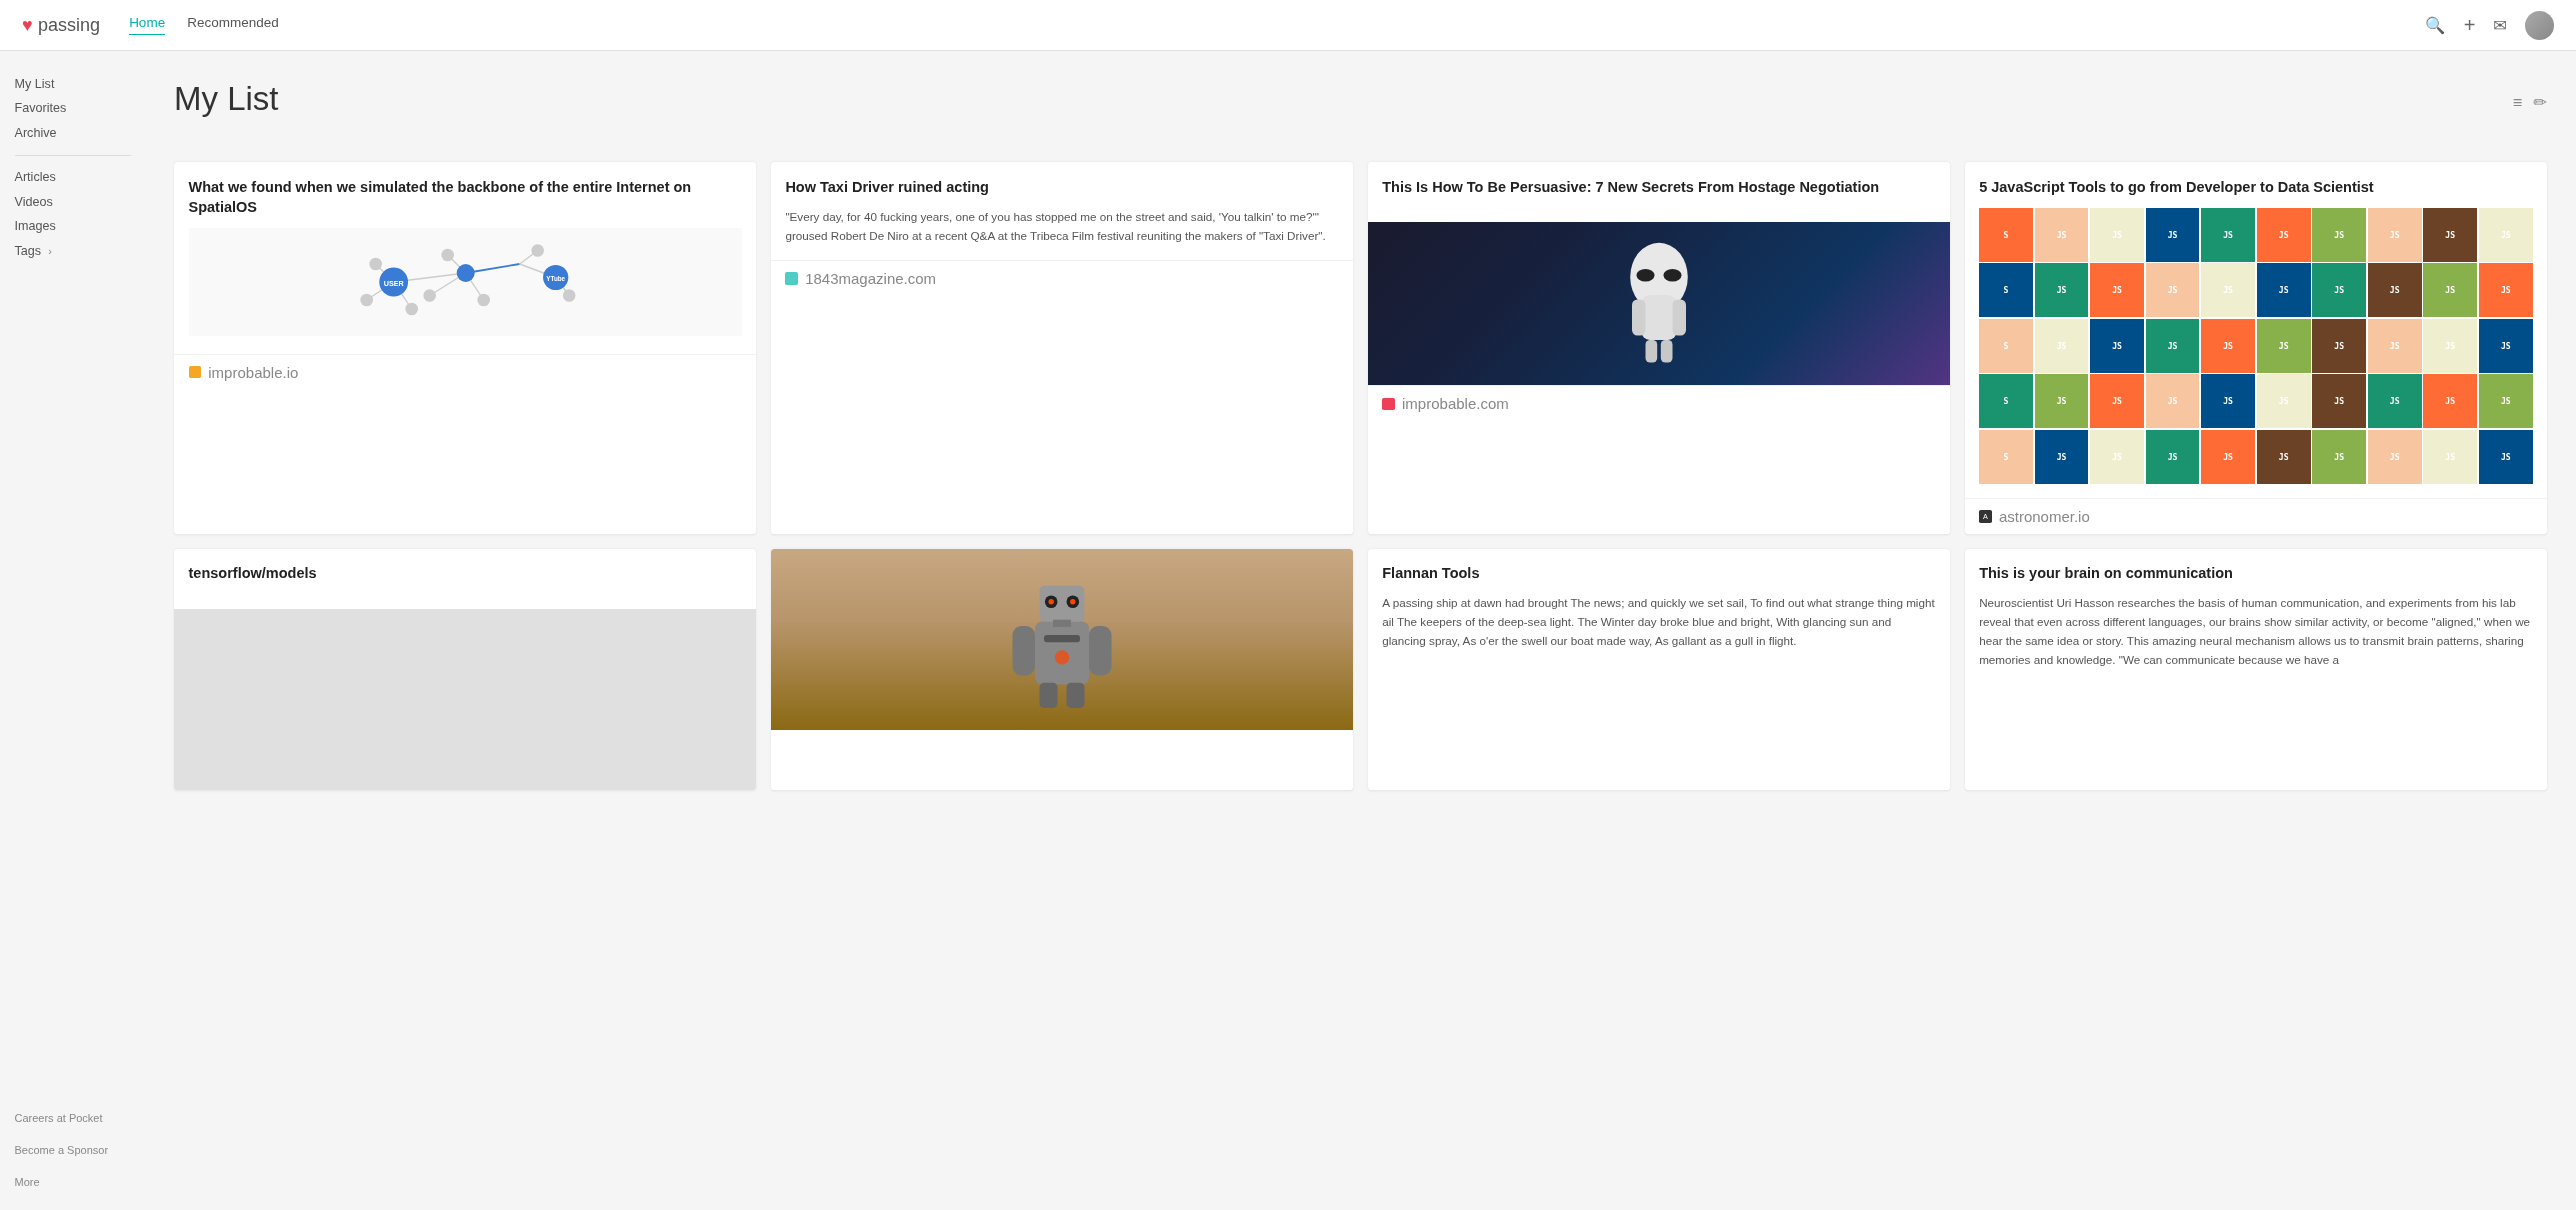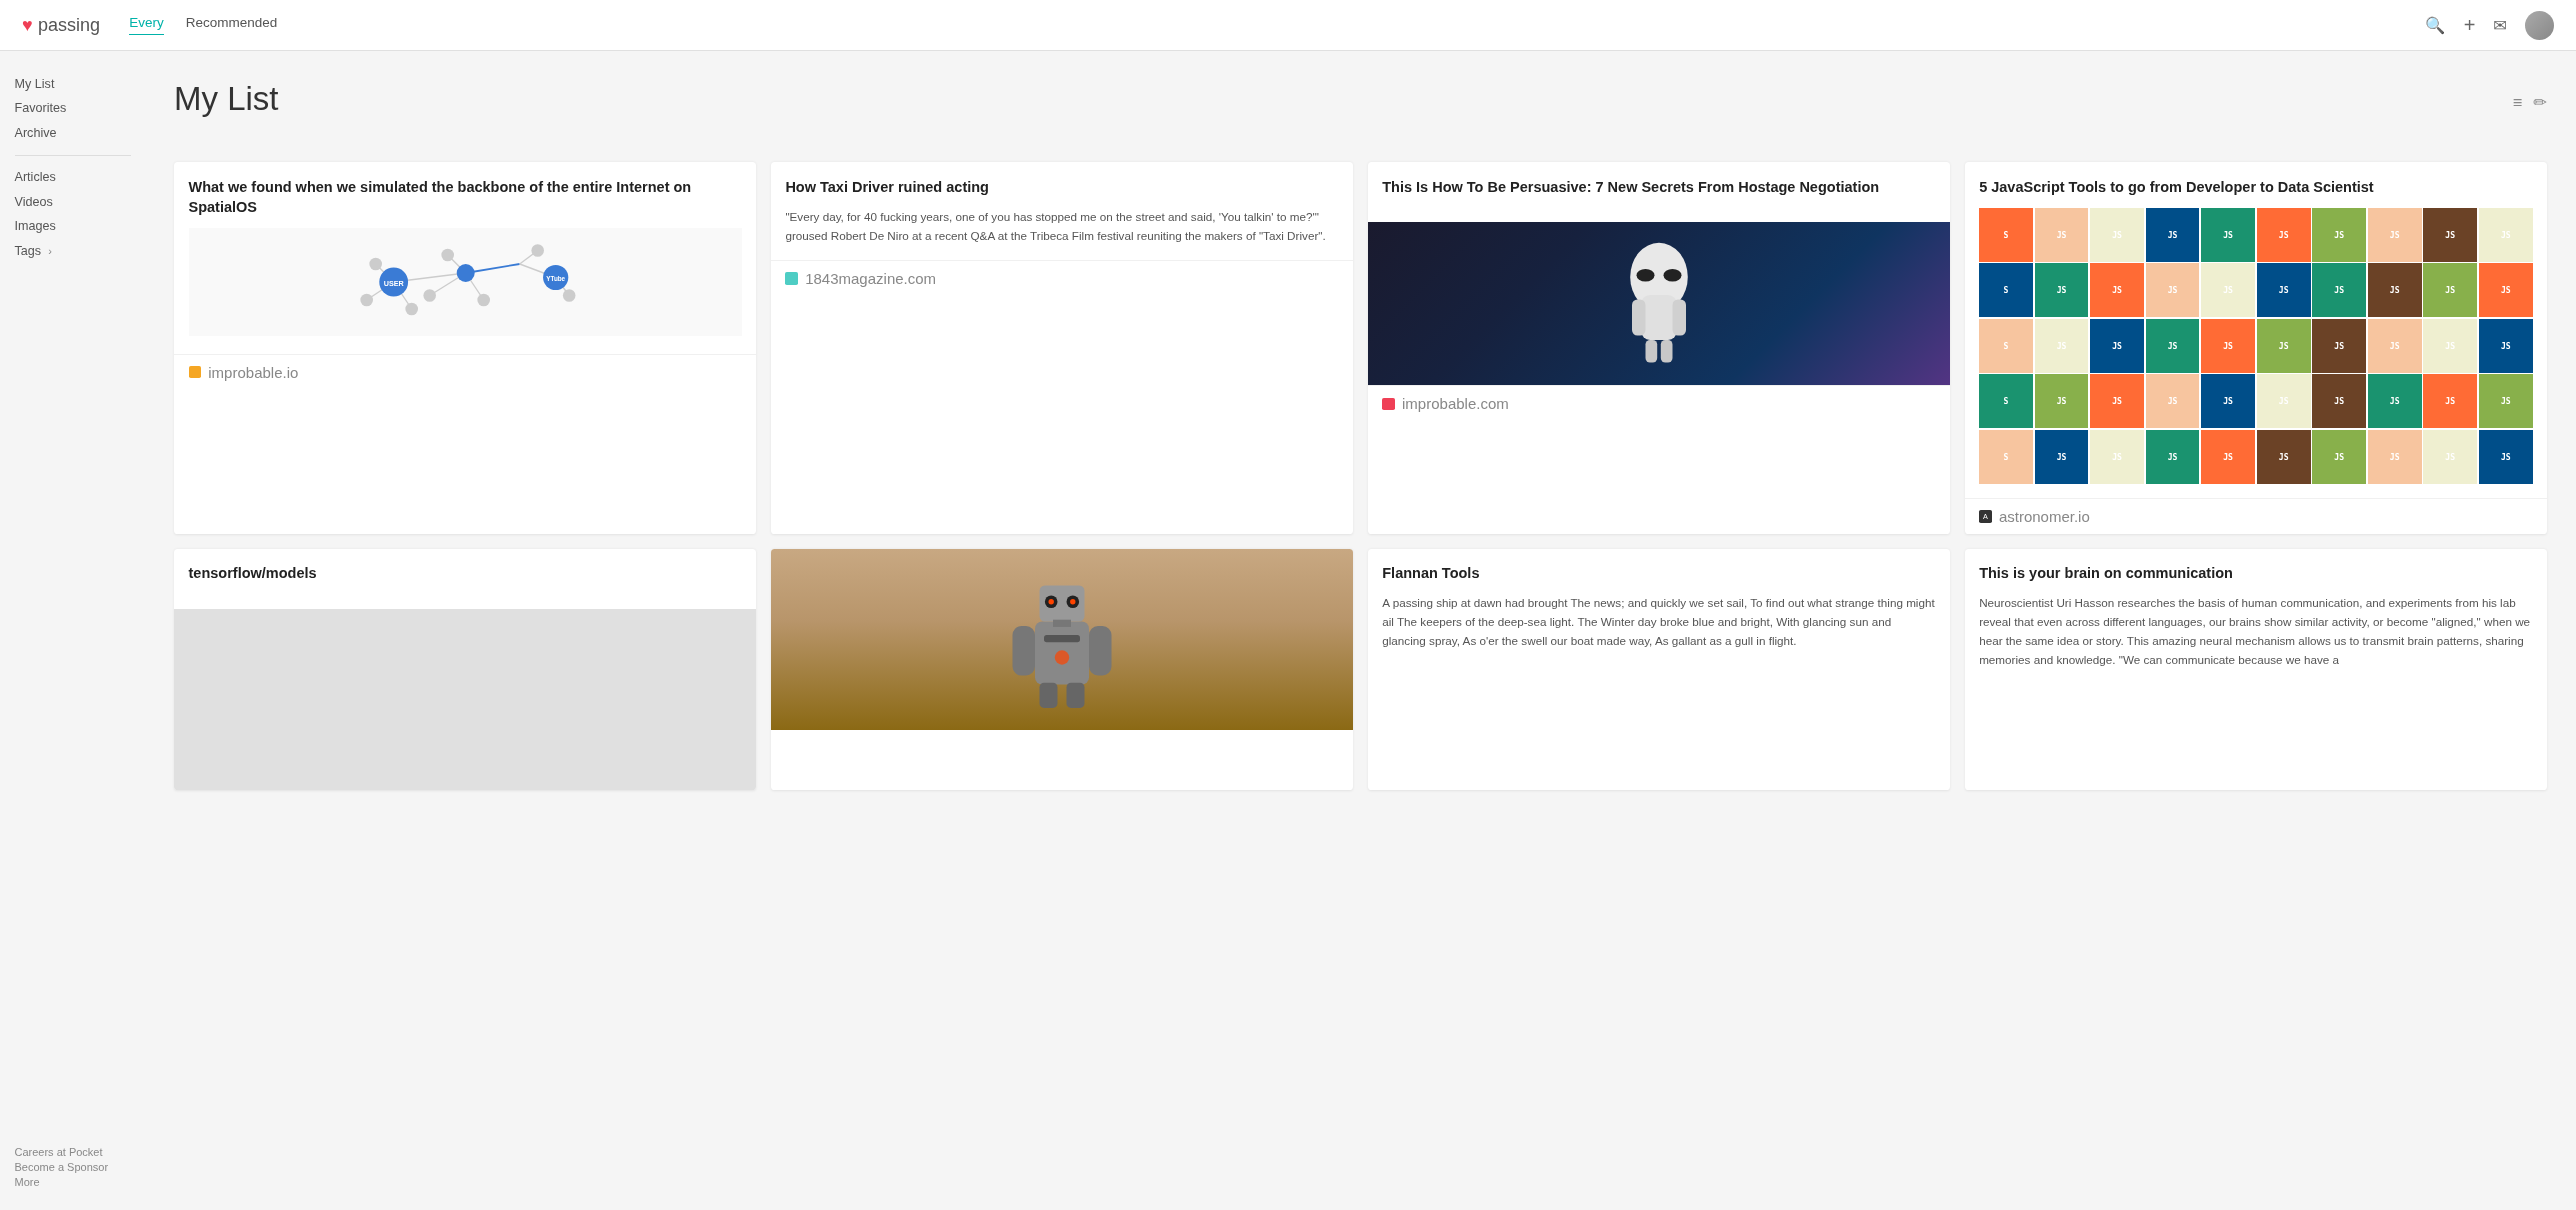--- a/index.html
+++ b/index.html
@@ -77,21 +77,21 @@
     }
     .sidebar-divider {
       height: 0.9px;
       background: #ddd;
       margin: 7.2px 0;
     }
     .sidebar-bottom {
       margin-top: auto;
       display: flex;
       flex-direction: column;
-      gap: 3px;
+      gap: 20px;
     }
     .sidebar-bottom-link {
       font-size: 11px;
       color: #888;
       cursor: pointer;
     }
 
     
     .main {
       margin-left: 145px;
@@ -206,21 +206,21 @@
   </style>
 </head>
 <body>
 
 <header class="header">
   <div class="logo">
     <span class="logo-icon">♥</span>
     <span class="logo-text">passing</span>
   </div>
   <nav class="nav-links">
-    <a class="nav-link active">Every</a>
+    <a class="nav-link active">Home</a>
     <a class="nav-link">Recommended</a>
   </nav>
   <div class="header-actions">
     <span class="header-icon">🔍</span>
     <span class="header-icon" style="font-size:20px;font-weight:300;">+</span>
     <span class="header-icon">✉</span>
     <div class="avatar" style="background: linear-gradient(135deg,#aaa,#888);"></div>
   </div>
 </header>
 

